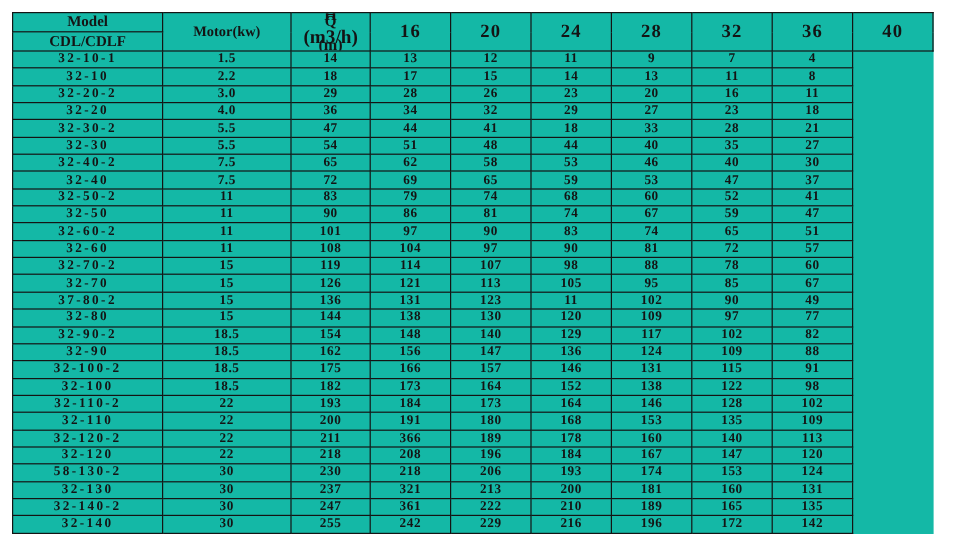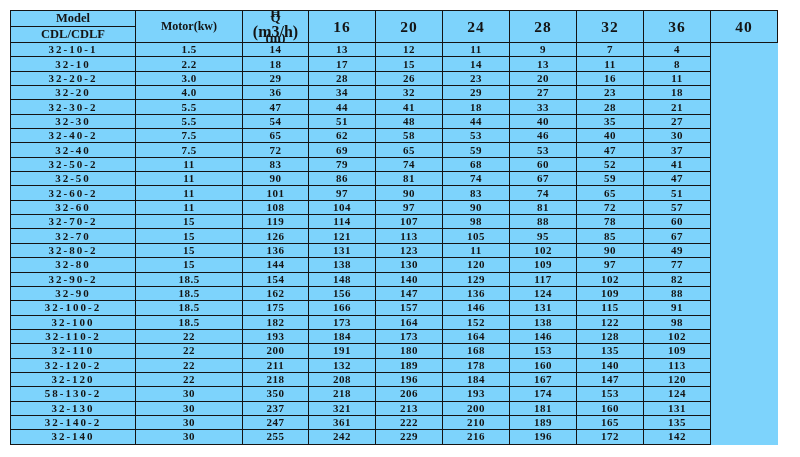--- a/index.html
+++ b/index.html
@@ -15,21 +15,21 @@
     position: relative;
     width: 800px;
     height: 457px;
     background: #ffffff;
   }
   table.spec {
     border-collapse: collapse;
     table-layout: fixed;
     margin: 10px 0 0 10px;
     width: 766px;
-    background: #7dd3fc;
+    background: #14b8a6;
   }
   table.spec td, table.spec th {
     border: 1px solid #141414;
     padding: 0;
     text-align: center;
     vertical-align: middle;
     color: #141414;
     font-weight: bold;
     white-space: nowrap;
     overflow: hidden;
@@ -277,21 +277,21 @@
           <td>15</td>
           <td>126</td>
           <td>121</td>
           <td>113</td>
           <td>105</td>
           <td>95</td>
           <td>85</td>
           <td>67</td>
         </tr>
         <tr>
-          <td class="model-col">32-80-2</td>
+          <td class="model-col">37-80-2</td>
           <td>15</td>
           <td>136</td>
           <td>131</td>
           <td>123</td>
           <td>11</td>
           <td>102</td>
           <td>90</td>
           <td>49</td>
         </tr>
         <tr>
@@ -368,42 +368,42 @@
           <td>180</td>
           <td>168</td>
           <td>153</td>
           <td>135</td>
           <td>109</td>
         </tr>
         <tr>
           <td class="model-col">32-120-2</td>
           <td>22</td>
           <td>211</td>
-          <td>132</td>
+          <td>366</td>
           <td>189</td>
           <td>178</td>
           <td>160</td>
           <td>140</td>
           <td>113</td>
         </tr>
         <tr>
           <td class="model-col">32-120</td>
           <td>22</td>
           <td>218</td>
           <td>208</td>
           <td>196</td>
           <td>184</td>
           <td>167</td>
           <td>147</td>
           <td>120</td>
         </tr>
         <tr>
           <td class="model-col">58-130-2</td>
           <td>30</td>
-          <td>350</td>
+          <td>230</td>
           <td>218</td>
           <td>206</td>
           <td>193</td>
           <td>174</td>
           <td>153</td>
           <td>124</td>
         </tr>
         <tr>
           <td class="model-col">32-130</td>
           <td>30</td>

